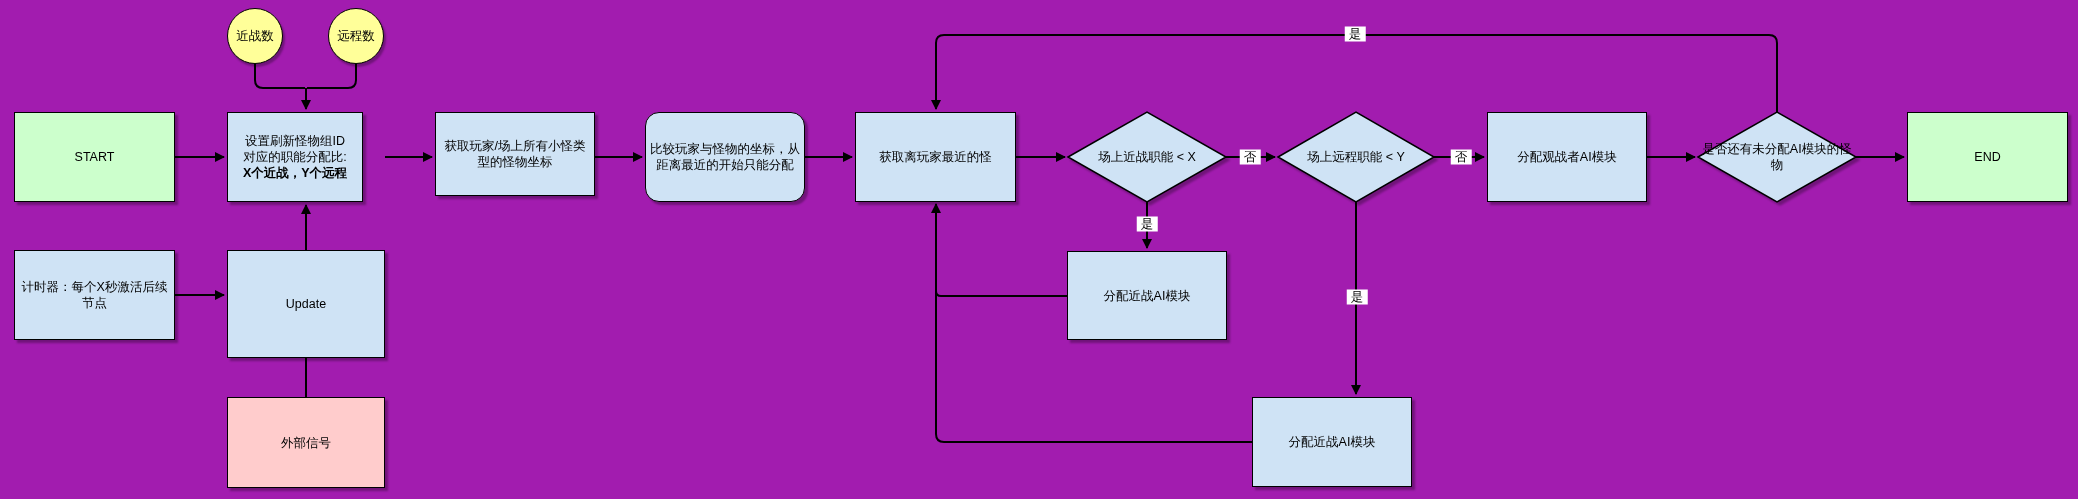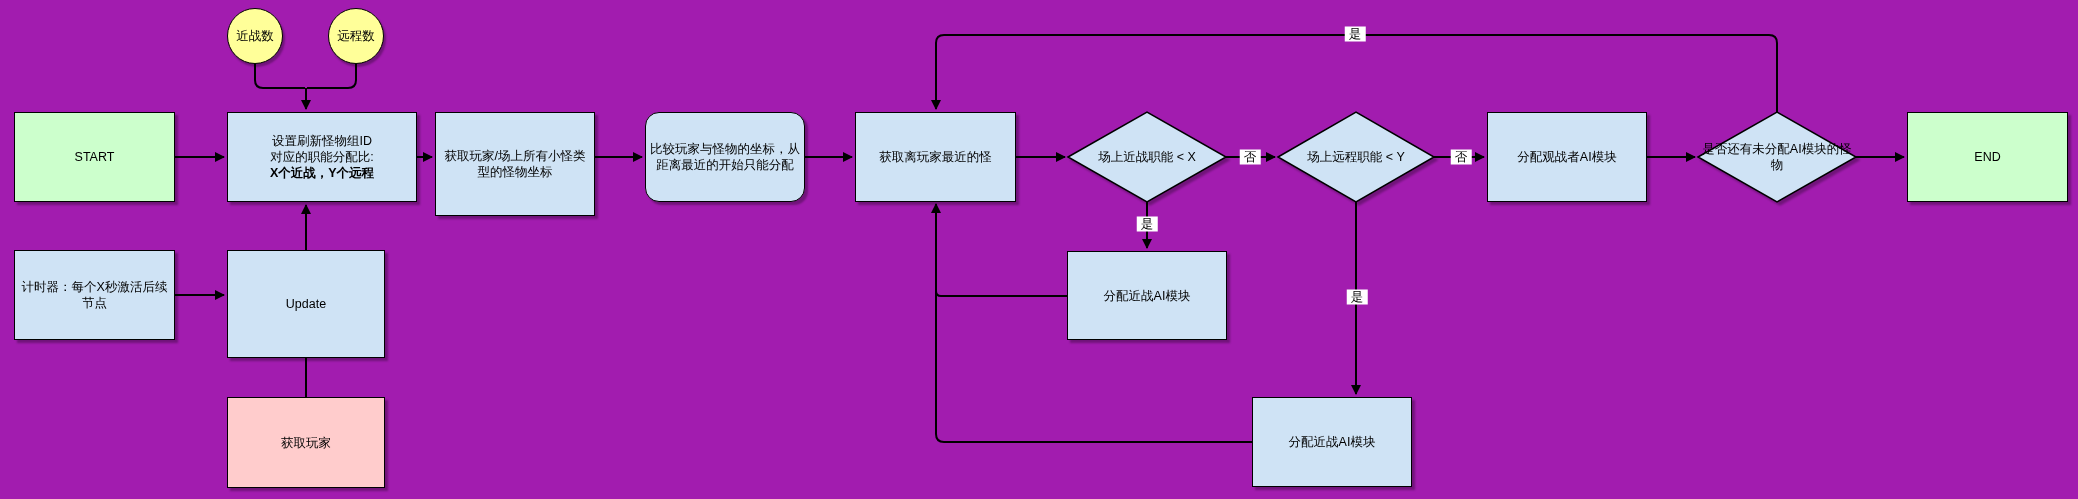--- a/index.html
+++ b/index.html
@@ -85,43 +85,43 @@
       <polygon points="1698,157 1777,112 1856,157 1777,202"></polygon>
     </g>
   </svg>
 
   <div class="circle" style="left:227px;top:8px;">近战数</div>
   <div class="circle" style="left:328px;top:8px;">远程数</div>
 
   <div class="node terminal" style="left:14px;top:112px;width:161px;height:90px;">START</div>
   <div class="node terminal" style="left:1907px;top:112px;width:161px;height:90px;text-align:center;">END</div>
 
-  <div class="node process col" style="left:227px;top:112px;width:190px;height:90px;">
+  <div class="node process col" style="left:227px;top:112px;width:136px;height:90px;">
     <span>设置刷新怪物组ID
 对应的职能分配比:</span>
     <span class="bold">X个近战，Y个远程</span>
   </div>
-  <div class="node process" style="left:435px;top:112px;width:160px;height:104px;">获取玩家/场上所有小怪类
+  <div class="node process" style="left:435px;top:112px;width:160px;height:84px;">获取玩家/场上所有小怪类
 型的怪物坐标</div>
   <div class="node process" style="left:645px;top:112px;width:160px;height:90px;border-radius:14px;">比较玩家与怪物的坐标，从
 距离最近的开始只能分配</div>
   <div class="node process" style="left:855px;top:112px;width:161px;height:90px;">获取离玩家最近的怪</div>
   <div class="node process" style="left:1487px;top:112px;width:160px;height:90px;">分配观战者AI模块</div>
 
   <div class="diamond-label" style="left:1068px;top:112px;width:158px;height:90px;">场上近战职能 &lt; X</div>
   <div class="diamond-label" style="left:1278px;top:112px;width:156px;height:90px;">场上远程职能 &lt; Y</div>
   <div class="diamond-label" style="left:1687px;top:112px;width:180px;height:90px;">是否还有未分配AI模块的怪
 物</div>
 
   <div class="node process" style="left:14px;top:250px;width:161px;height:90px;">计时器：每个X秒激活后续
 节点</div>
   <div class="node process" style="left:227px;top:250px;width:158px;height:108px;">Update</div>
   <div class="node process" style="left:1067px;top:251px;width:160px;height:89px;">分配近战AI模块</div>
 
-  <div class="node signal" style="left:227px;top:397px;width:158px;height:91px;">获取玩家</div>
+  <div class="node signal" style="left:227px;top:397px;width:158px;height:91px;">外部信号</div>
   <div class="node process" style="left:1252px;top:397px;width:160px;height:90px;">分配近战AI模块</div>
 
   <div class="edge-label" style="left:1355px;top:34px;">是</div>
   <div class="edge-label" style="left:1250px;top:157px;">否</div>
   <div class="edge-label" style="left:1461px;top:157px;">否</div>
   <div class="edge-label" style="left:1147px;top:224px;">是</div>
   <div class="edge-label" style="left:1357px;top:297px;">是</div>
 
 </div>
 

